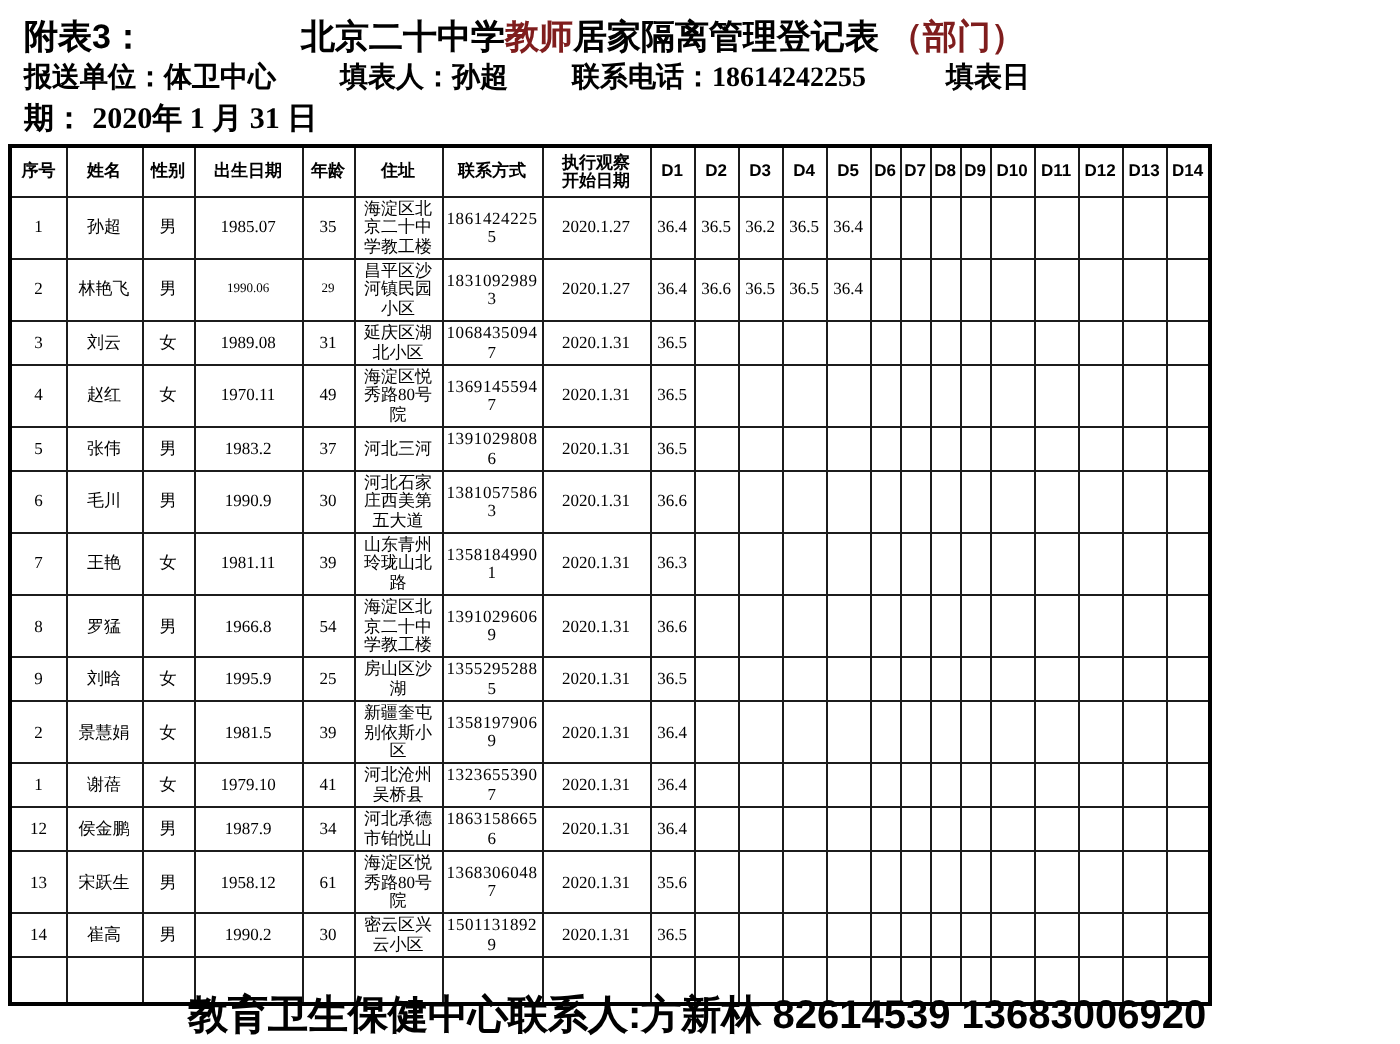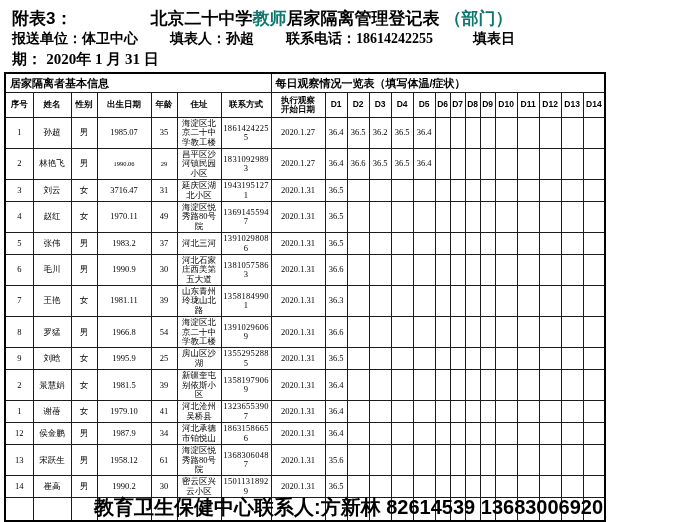--- a/index.html
+++ b/index.html
@@ -3,21 +3,21 @@
 <meta charset="utf-8">
 <style>
   html,body{margin:0;padding:0;}
   body{
     width:700px;height:522px;background:#ffffff;position:relative;
     font-family:"Liberation Sans","DejaVu Sans",sans-serif;color:#000;
     overflow:hidden;
   }
   .line1{position:absolute;left:12px;top:7px;font-size:17px;font-weight:600;white-space:nowrap;}
   .line1 .title{margin-left:78px;}
-  .red{color:#0f766e;}
+  .red{color:#7f1d1d;}
   .title .red2{margin-left:5px;text-align:center;}
   .line2{position:absolute;left:12px;top:30px;font-size:14px;font-weight:600;white-space:nowrap;}
   .line2 .val{margin-right:32px;}
   .line2 .val-phone{margin-right:40px;font-family:"Liberation Serif",serif;font-weight:600;}
   .line3{position:absolute;left:12px;top:50px;font-size:15px;font-weight:600;white-space:nowrap;}
   .line3 .val{font-family:Liberation Serif, serif;}
 
   table.quarantine{
     position:absolute;left:4px;top:72px;border-collapse:collapse;table-layout:fixed;
     width:600px;font-family:"Liberation Serif","DejaVu Serif",serif;
@@ -76,24 +76,20 @@
       <col class="cd-narrow">
       <col class="cd-narrow">
       <col class="cd-narrow">
     <col class="cd-wide">
       <col class="cd-wide">
       <col class="cd-wide">
       <col class="cd-wide">
       <col class="cd-wide">
   </colgroup>
   <thead>
-    <tr class="section-row">
-      <th colspan="7">居家隔离者基本信息</th>
-      <th colspan="15">每日观察情况一览表（填写体温/症状）</th>
-    </tr>
     <tr class="colhdr-row" id="colhdr-row">
         <th>序号</th>
         <th>姓名</th>
         <th>性别</th>
         <th>出生日期</th>
         <th>年龄</th>
         <th>住址</th>
         <th>联系方式</th>
         <th class="hdr-start">执行观察
 开始日期</th>
@@ -159,24 +155,24 @@
         <td class="c-temp"></td>
         <td class="c-temp"></td>
         <td class="c-temp"></td>
         <td class="c-temp"></td>
         <td class="c-temp"></td>
       </tr>
       <tr>
         <td class="c-no">3</td>
         <td class="c-name">刘云</td>
         <td class="c-gender">女</td>
-        <td class="c-birth">3716.47</td>
+        <td class="c-birth">1989.08</td>
         <td class="c-age">31</td>
         <td class="c-address">延庆区湖北小区</td>
-        <td class="c-phone">19431951271</td>
+        <td class="c-phone">10684350947</td>
         <td class="c-start">2020.1.31</td>
         <td class="c-temp">36.5</td>
         <td class="c-temp"></td>
         <td class="c-temp"></td>
         <td class="c-temp"></td>
         <td class="c-temp"></td>
         <td class="c-temp"></td>
         <td class="c-temp"></td>
         <td class="c-temp"></td>
         <td class="c-temp"></td>

